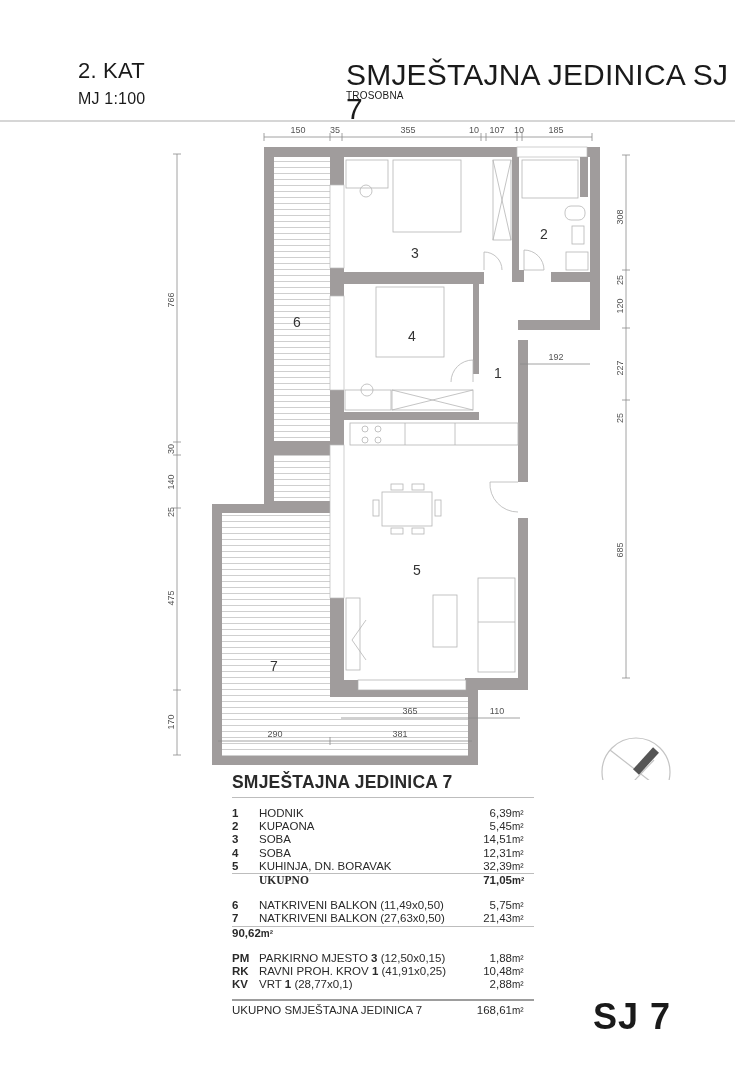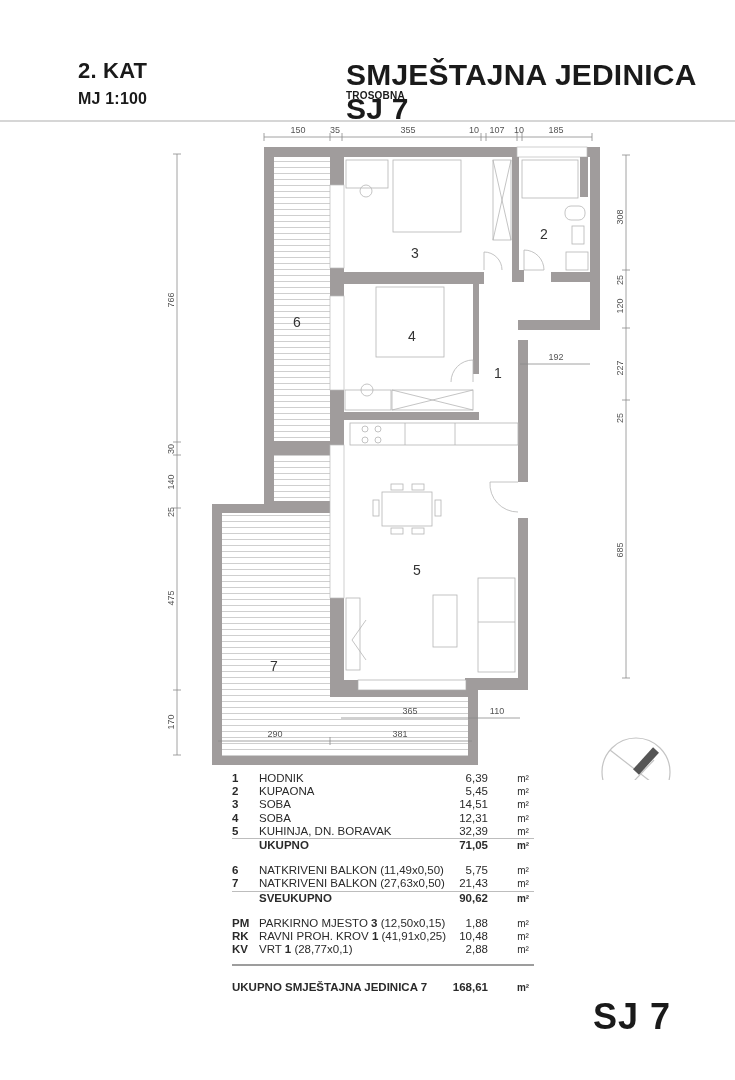--- a/index.html
+++ b/index.html
@@ -1,39 +1,39 @@
 <!DOCTYPE html>
 <html><head>
 <meta charset="utf-8">
 <style>
   * { box-sizing: border-box; margin: 0; padding: 0; }
   html, body { width: 735px; height: 1080px; background: #ffffff; overflow: hidden; }
   body { position: relative; font-family: "Liberation Sans", sans-serif; color: #1a1a1a; }
 
-  .hdr { position: absolute; font-weight: bold; letter-spacing: 0.2px; }
+  .hdr { position: absolute; font-weight: normal; letter-spacing: 0.2px; }
   .hdr-floor { left: 78px; top: 58px; font-size: 22px; }
   .hdr-scale { left: 78px; top: 90px; font-size: 16px; }
   .hdr-unit { left: 346px; top: 58px; font-size: 30px; }
   .hdr-type { left: 346px; top: 90px; font-size: 10px; }
   .hdr-rule { position: absolute; left: 0; top: 120px; width: 735px; height: 2px; background: #d6d6d6; }
 
   #plan { position: absolute; left: 0; top: 0; width: 735px; height: 780px; }
 
   .tbl { position: absolute; left: 232px; top: 772px; width: 302px; font-size: 11.5px; color: #2a2a2a; }
   .tbl-title { font-size: 17.5px; font-weight: bold; letter-spacing: 0.2px; padding-bottom: 4px; border-bottom: 1.5px solid #bdbdbd; margin-bottom: 9px; }
   .row { display: flex; align-items: baseline; height: 13.2px; line-height: 13.2px; }
   .row .n { width: 27px; font-weight: bold; }
   .row .l { flex: 1; white-space: nowrap; }
   .row .v { white-space: nowrap; }
-  .row .u { width: 22px; text-align: center; font-size: 10px; margin-left: 24px; }
+  .row .u { width: 22px; text-align: left; font-size: 10px; }
   .row.sum { font-weight: bold; border-top: 1px solid #bdbdbd; }
-  .row.sum .l { padding-left: 27px; }
+  .row.sum .l { padding-left: 27px; font-family: Liberation Serif, serif; }
   .gap { height: 13px; }
   .row .b { font-weight: bold; }
-  .row.total { font-weight: bold; font-size: 11.5px; border-top: 2px solid #9d9d9d; padding-top: 15px; height: 20px; margin-top: 8px; }
+  .row.total { font-weight: normal; font-size: 11.5px; border-top: 2px solid #9d9d9d; padding-top: 3px; height: 20px; margin-top: 8px; }
 
   .big { position: absolute; left: 593px; top: 996px; font-size: 36px; font-weight: bold; letter-spacing: 1px; }
 </style>
 </head>
 <body>
 
 <div class="hdr hdr-floor">2. KAT</div>
 <div class="hdr hdr-scale">MJ 1:100</div>
 <div class="hdr hdr-unit">SMJEŠTAJNA JEDINICA SJ 7</div>
 <div class="hdr hdr-type">TROSOBNA</div>
@@ -233,20 +233,21 @@
 
   <g>
     <circle cx="636" cy="772" r="34" fill="none" stroke="#c4c4c4" stroke-width="1.2"></circle>
     <line x1="610" y1="750" x2="664" y2="792" stroke="#c4c4c4" stroke-width="1.2"></line>
     <line x1="654" y1="760" x2="616" y2="800" stroke="#c4c4c4" stroke-width="1.2"></line>
     <line x1="636" y1="772" x2="656" y2="750" stroke="#555" stroke-width="8"></line>
   </g>
 </svg>
 
 <div class="tbl">
+  <div class="tbl-title">SMJEŠTAJNA JEDINICA 7</div>
 
   <div class="row">
       <span class="n">1</span>
       <span class="l">HODNIK</span>
       <span class="v">6,39</span>
       <span class="u">m²</span>
     </div>
   <div class="row">
       <span class="n">2</span>
       <span class="l">KUPAONA</span>
@@ -285,21 +286,20 @@
       <span class="v">5,75</span>
       <span class="u">m²</span>
     </div>
   <div class="row">
       <span class="n">7</span>
       <span class="l">NATKRIVENI BALKON (27,63x0,50)</span>
       <span class="v">21,43</span>
       <span class="u">m²</span>
     </div>
   <div class="row sum">
-      <span class="l">SVEUKUPNO</span>
       <span class="v">90,62</span>
       <span class="u">m²</span>
     </div>
 
   <div class="gap"></div>
 
   <div class="row">
       <span class="n">PM</span>
       <span class="l"><span>PARKIRNO MJESTO </span><span class="b">3</span><span> (12,50x0,15)</span></span>
       <span class="v">1,88</span>

